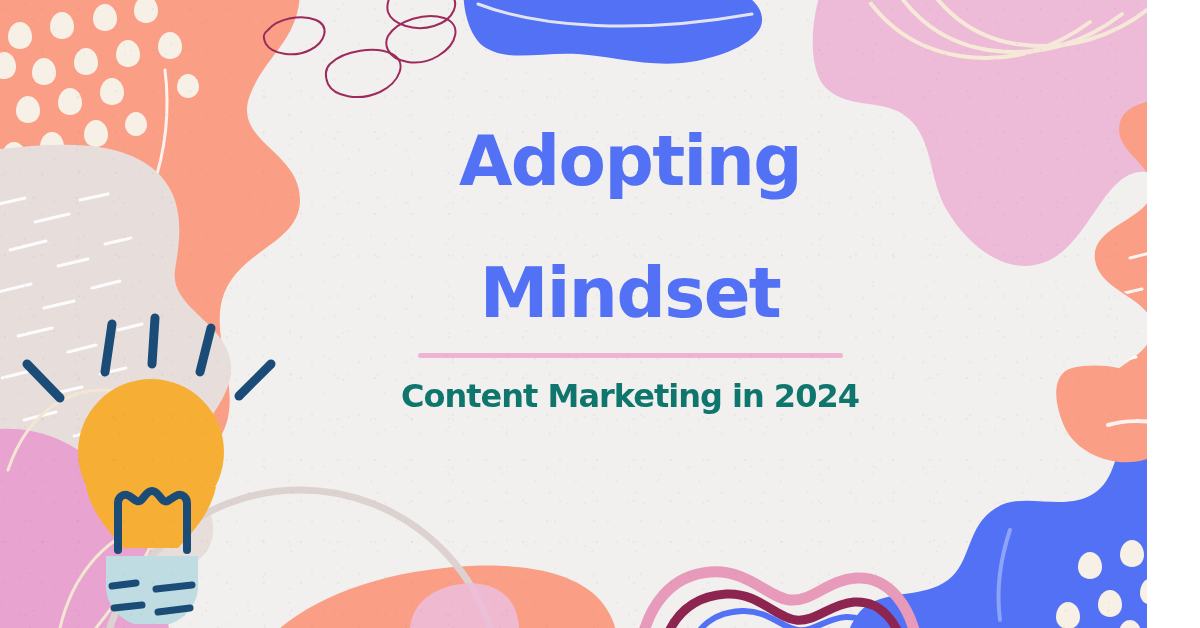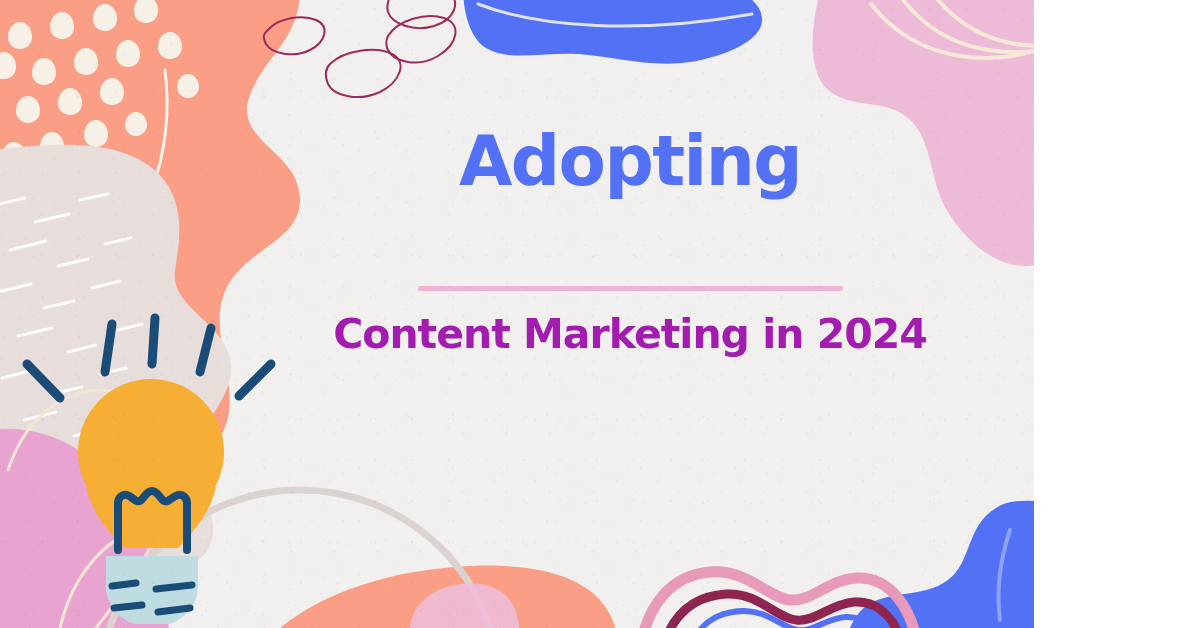--- a/index.html
+++ b/index.html
@@ -2,21 +2,21 @@
 <html><head>
 <meta charset="utf-8">
 <style>
   html, body {
     margin: 0;
     padding: 0;
     background: #ffffff;
   }
   #canvas {
     position: relative;
-    width: 1034px;
+    width: 1147px;
     height: 628px;
     overflow: hidden;
     background-color: #F1F0EE;
     font-family: "Liberation Sans", sans-serif;
   }
   
   #paper-grain {
     position: absolute;
     inset: 0;
     pointer-events: none;
@@ -63,24 +63,24 @@
     width: 425px;
     height: 5px;
     background: #EFB4D3;
     margin: 26px auto 0 auto;
     border-radius: 3px;
   }
   #subtitle {
     margin: 22px 0 0 0;
     font-family: "DejaVu Sans", sans-serif;
     font-weight: 700;
-    font-size: 41px;
+    font-size: 32px;
     line-height: 1.05;
     letter-spacing: -1px;
-    color: #a21caf;
+    color: #0f766e;
   }
 </style>
 </head>
 <body>
 
 <div id="canvas">
 
   <svg class="layer" id="deco-back" viewBox="0 0 1200 628" xmlns="http://www.w3.org/2000/svg">
     <defs>
       <clipPath id="clipCoralTL">
@@ -273,20 +273,21 @@
       <path d="M388,36 C398,20 426,12 444,18 C462,24 458,44 438,56 C418,68 394,62 388,50 C385,44 386,40 388,36 Z"></path>
       <path d="M392,-6 C406,-18 434,-18 448,-8 C462,2 454,20 434,26 C414,32 392,24 388,12 C386,4 389,-2 392,-6 Z"></path>
     </g>
 
   </svg>
 
   <div id="text-block">
     <h1 id="title">
       <span>Adopting</span><br>
       <br>
+      <span>Mindset</span>
     </h1>
     <div id="divider"></div>
     <p id="subtitle">Content Marketing in 2024</p>
   </div>
 
   <svg class="layer" id="deco-front" viewBox="0 0 1200 628" xmlns="http://www.w3.org/2000/svg">
 
     <g>
 
       <g stroke="#1B4C77" stroke-width="9" stroke-linecap="round" fill="none">

